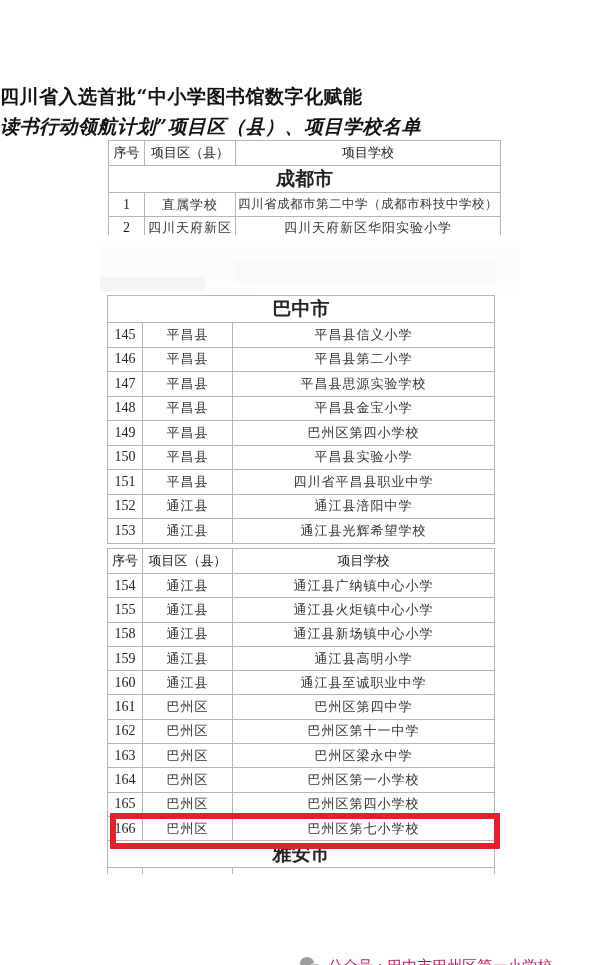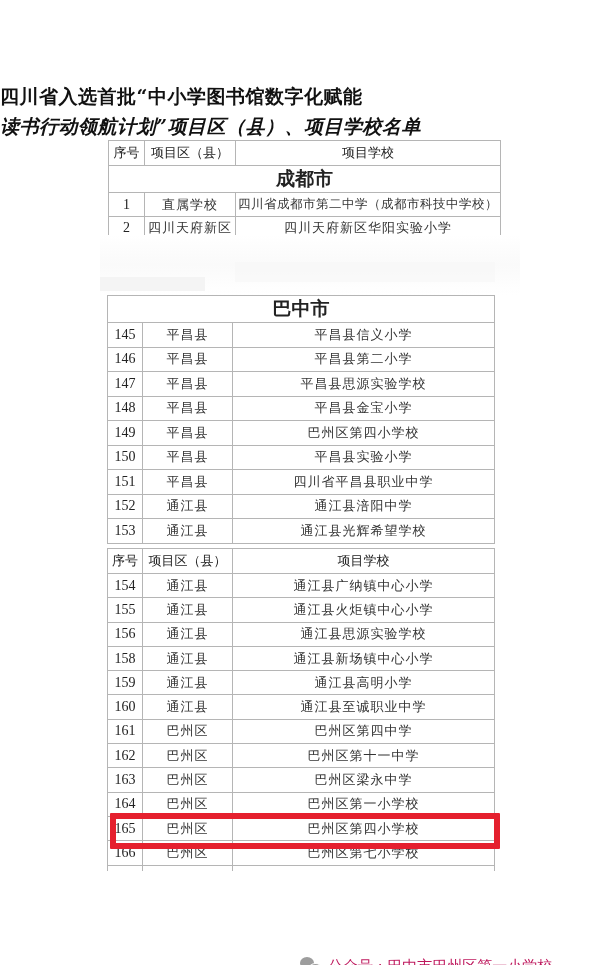--- a/index.html
+++ b/index.html
@@ -165,25 +165,20 @@
         <td class="num">154</td>
         <td class="school">通江县</td>
         <td class="school">通江县广纳镇中心小学</td>
       </tr>
   <tr style="height:24.3px">
         <td class="num">155</td>
         <td class="school">通江县</td>
         <td class="school">通江县火炬镇中心小学</td>
       </tr>
   <tr style="height:24.3px">
-        <td class="num">156</td>
-        <td class="school">通江县</td>
-        <td class="school">通江县思源实验学校</td>
-      </tr>
-  <tr style="height:24.3px">
         <td class="num">158</td>
         <td class="school">通江县</td>
         <td class="school">通江县新场镇中心小学</td>
       </tr>
   <tr style="height:24.3px">
         <td class="num">159</td>
         <td class="school">通江县</td>
         <td class="school">通江县高明小学</td>
       </tr>
   <tr style="height:24.3px">
@@ -214,20 +209,23 @@
   <tr style="height:24.3px">
         <td class="num">165</td>
         <td class="school">巴州区</td>
         <td class="school">巴州区第四小学校</td>
       </tr>
   <tr style="height:24.3px">
         <td class="num">166</td>
         <td class="school">巴州区</td>
         <td class="school">巴州区第七小学校</td>
       </tr>
+  <tr style="height:25px">
+    <td colspan="3" class="city">雅安市</td>
+  </tr>
   <tr style="height:6px">
         <td style="border-bottom:none"></td>
         <td style="border-bottom:none"></td>
         <td style="border-bottom:none"></td>
       </tr>
 </tbody>
   </table>
 
 <div class="highlight"></div>
 

